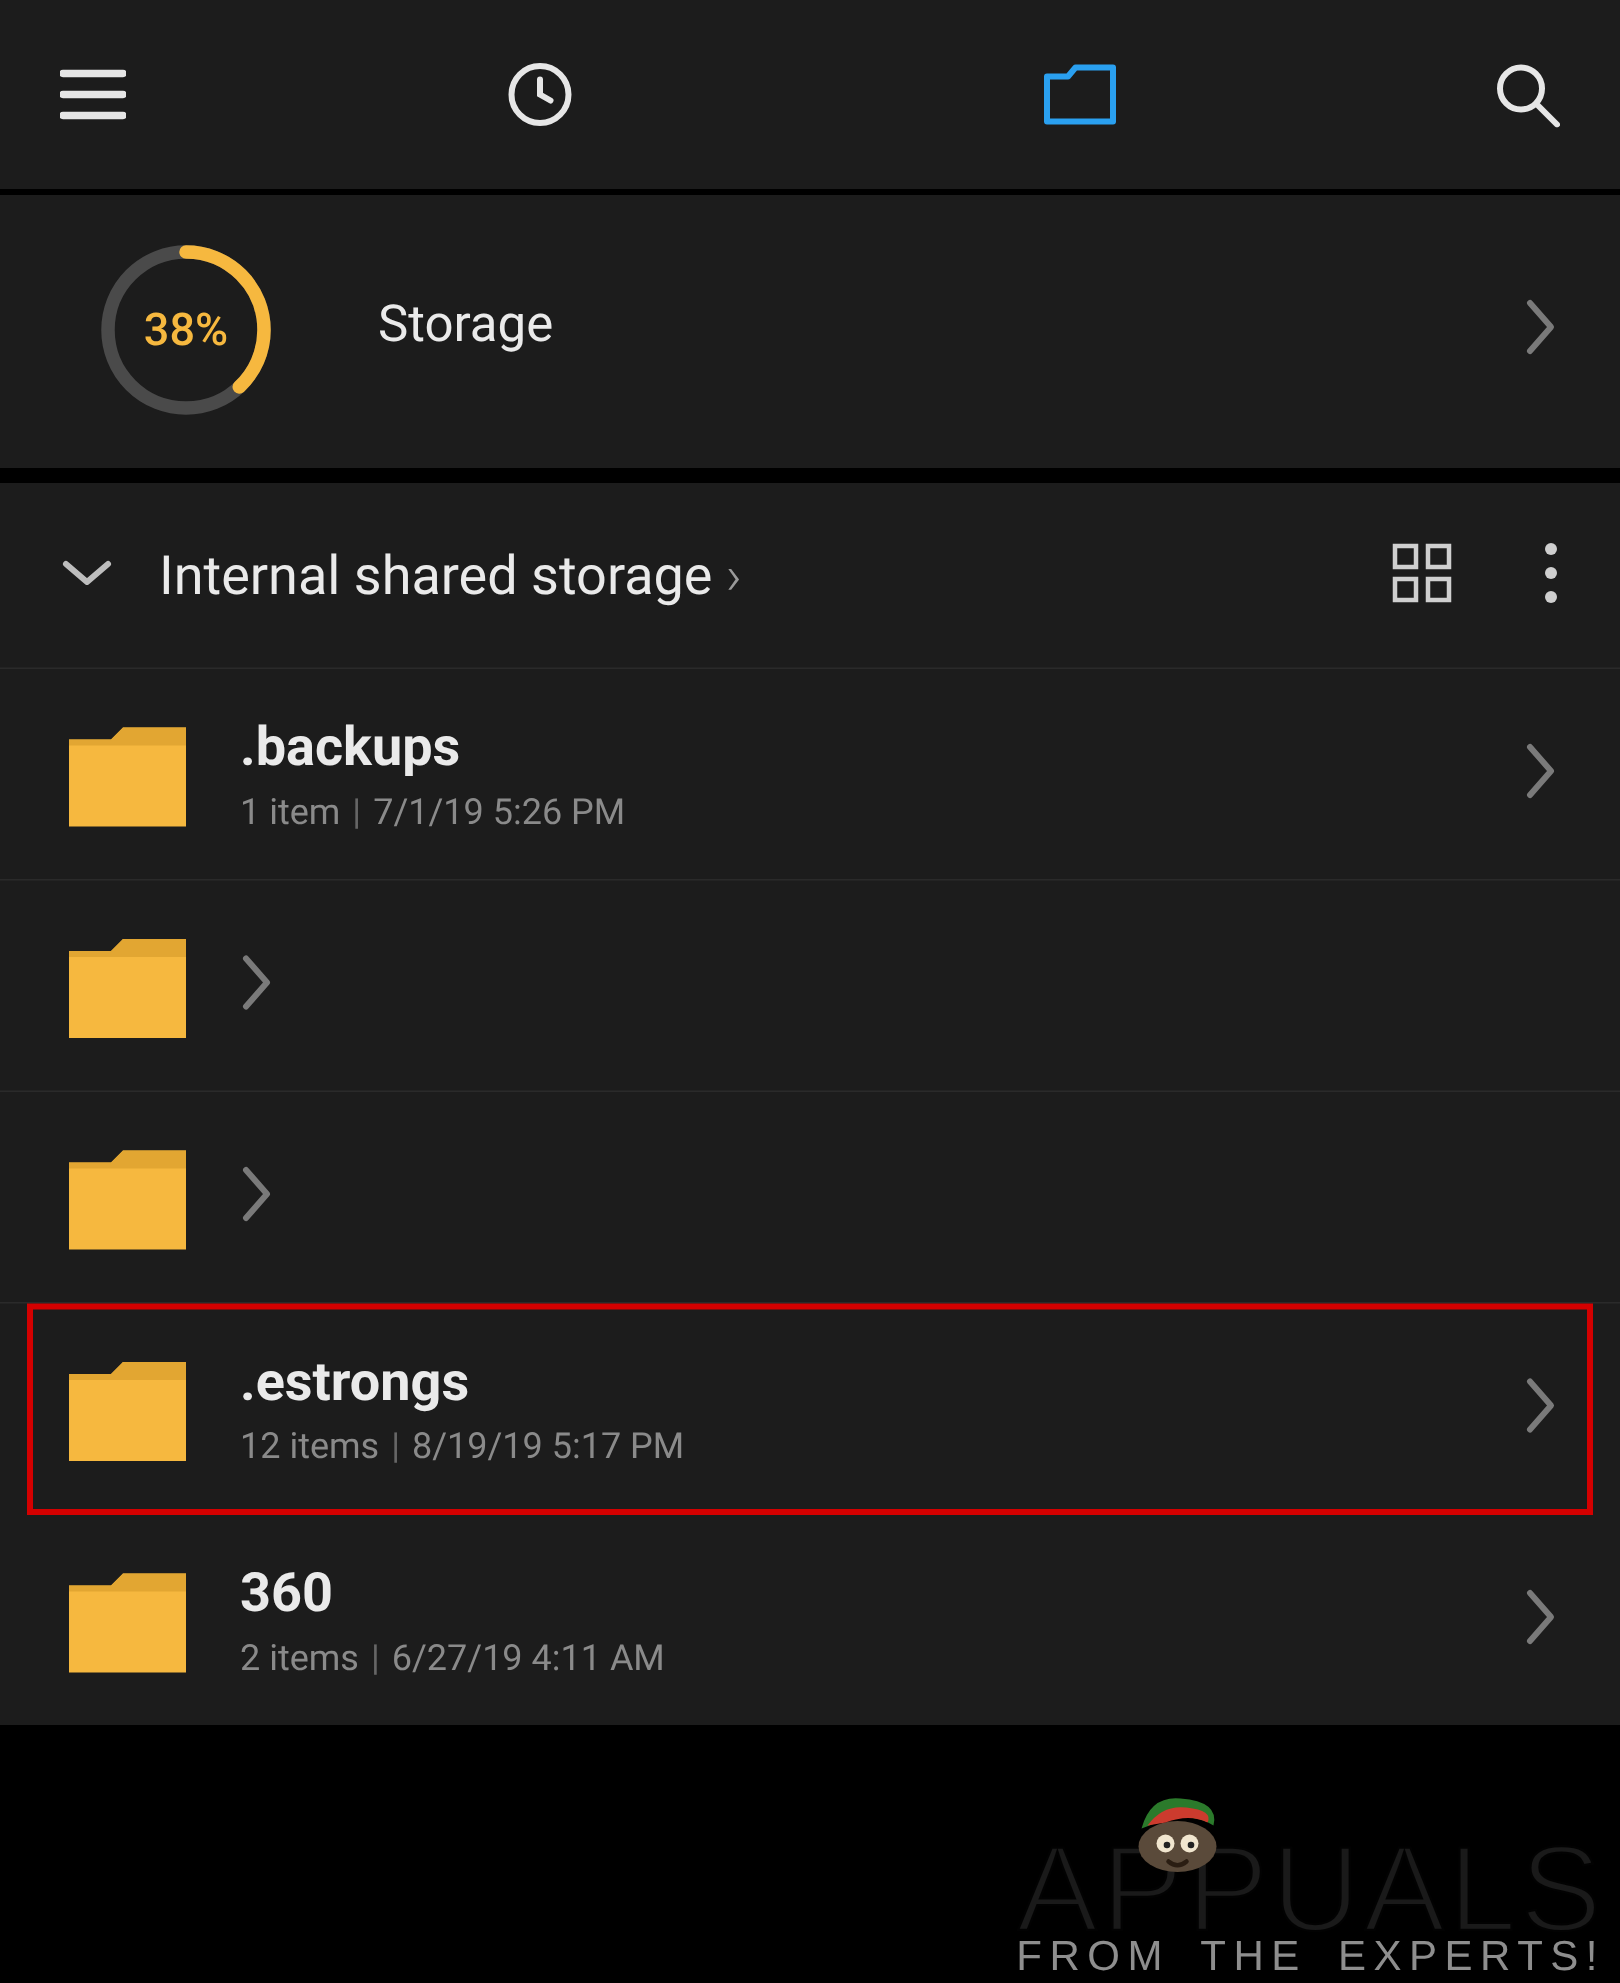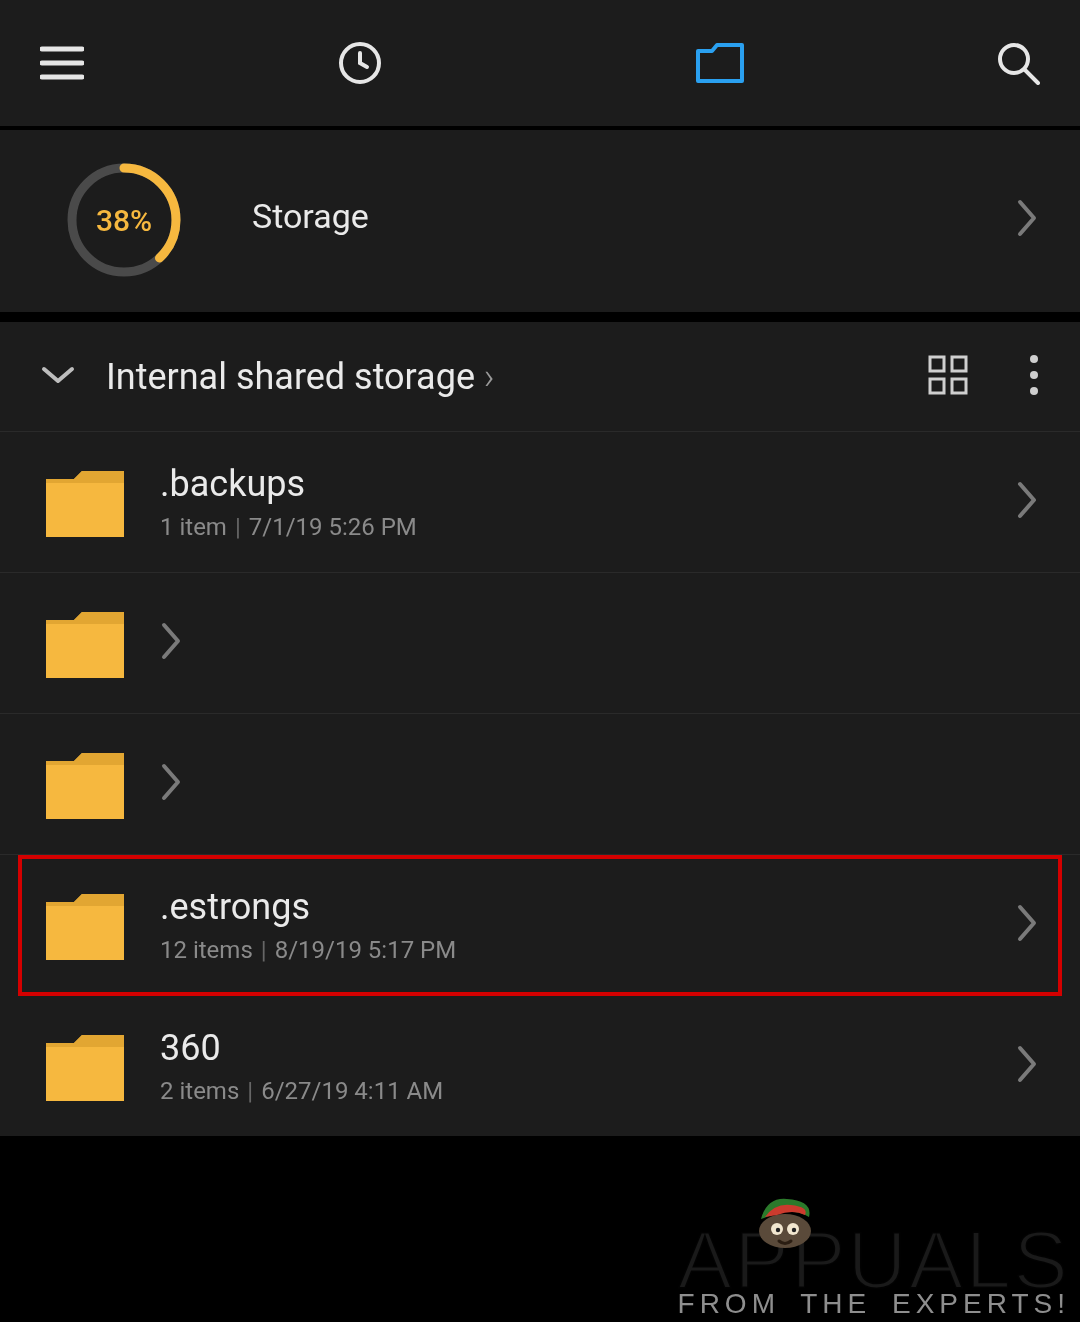--- a/index.html
+++ b/index.html
@@ -55,21 +55,21 @@
     color: #f6b83f;
   }
   .storage-texts .title { font-size: 34px; font-weight: 400; color: #eaeaea; margin-bottom: 8px; margin-left: 38px; }
   .storage-texts .used { font-size: 36px; font-weight: 500; color: #f6b83f; }
   .storage-texts .total { font-size: 36px; font-weight: 400; color: #8a8a8a; }
   .storage-card .chev { margin-left: auto; }
 
   .breadcrumb-row {
     background: #1c1c1c;
     margin-top: 10px;
-    height: 110px;
+    height: 124px;
     display: flex;
     align-items: center;
     padding: 0 40px;
     border-bottom: 1px solid #2a2a2a;
   }
   .breadcrumb-row .crumb-text { font-size: 36px; font-weight: 400; color: #eaeaea; margin-left: 30px; }
   .breadcrumb-row .crumb-text::after { content: " ›"; color: #9a9a9a; font-weight: 300; }
   .breadcrumb-row .spacer { flex: 1; }
   .breadcrumb-row .grid-toggle { margin-right: 60px; }
 
@@ -83,21 +83,21 @@
   }
   .file-row:last-child { border-bottom: none; }
   .folder-icon {
     width: 90px;
     height: 90px;
     margin-right: 30px;
     flex-shrink: 0;
   }
   .folder-icon svg { width: 100%; height: 100%; }
   .file-meta { flex: 1; }
-  .file-name { font-size: 36px; font-weight: 400; color: #eaeaea; margin-bottom: 8px; }
+  .file-name { font-size: 36px; font-weight: 700; color: #eaeaea; margin-bottom: 8px; }
   .file-sub { font-size: 24px; color: #8a8a8a; }
   .file-sub .sep { margin: 0 8px; color: #666; }
   .highlight-row {
     outline: 4px solid #d40000;
     outline-offset: -4px;
     margin: 0 18px;
     padding-left: 22px;
     padding-right: 22px;
   }
 

